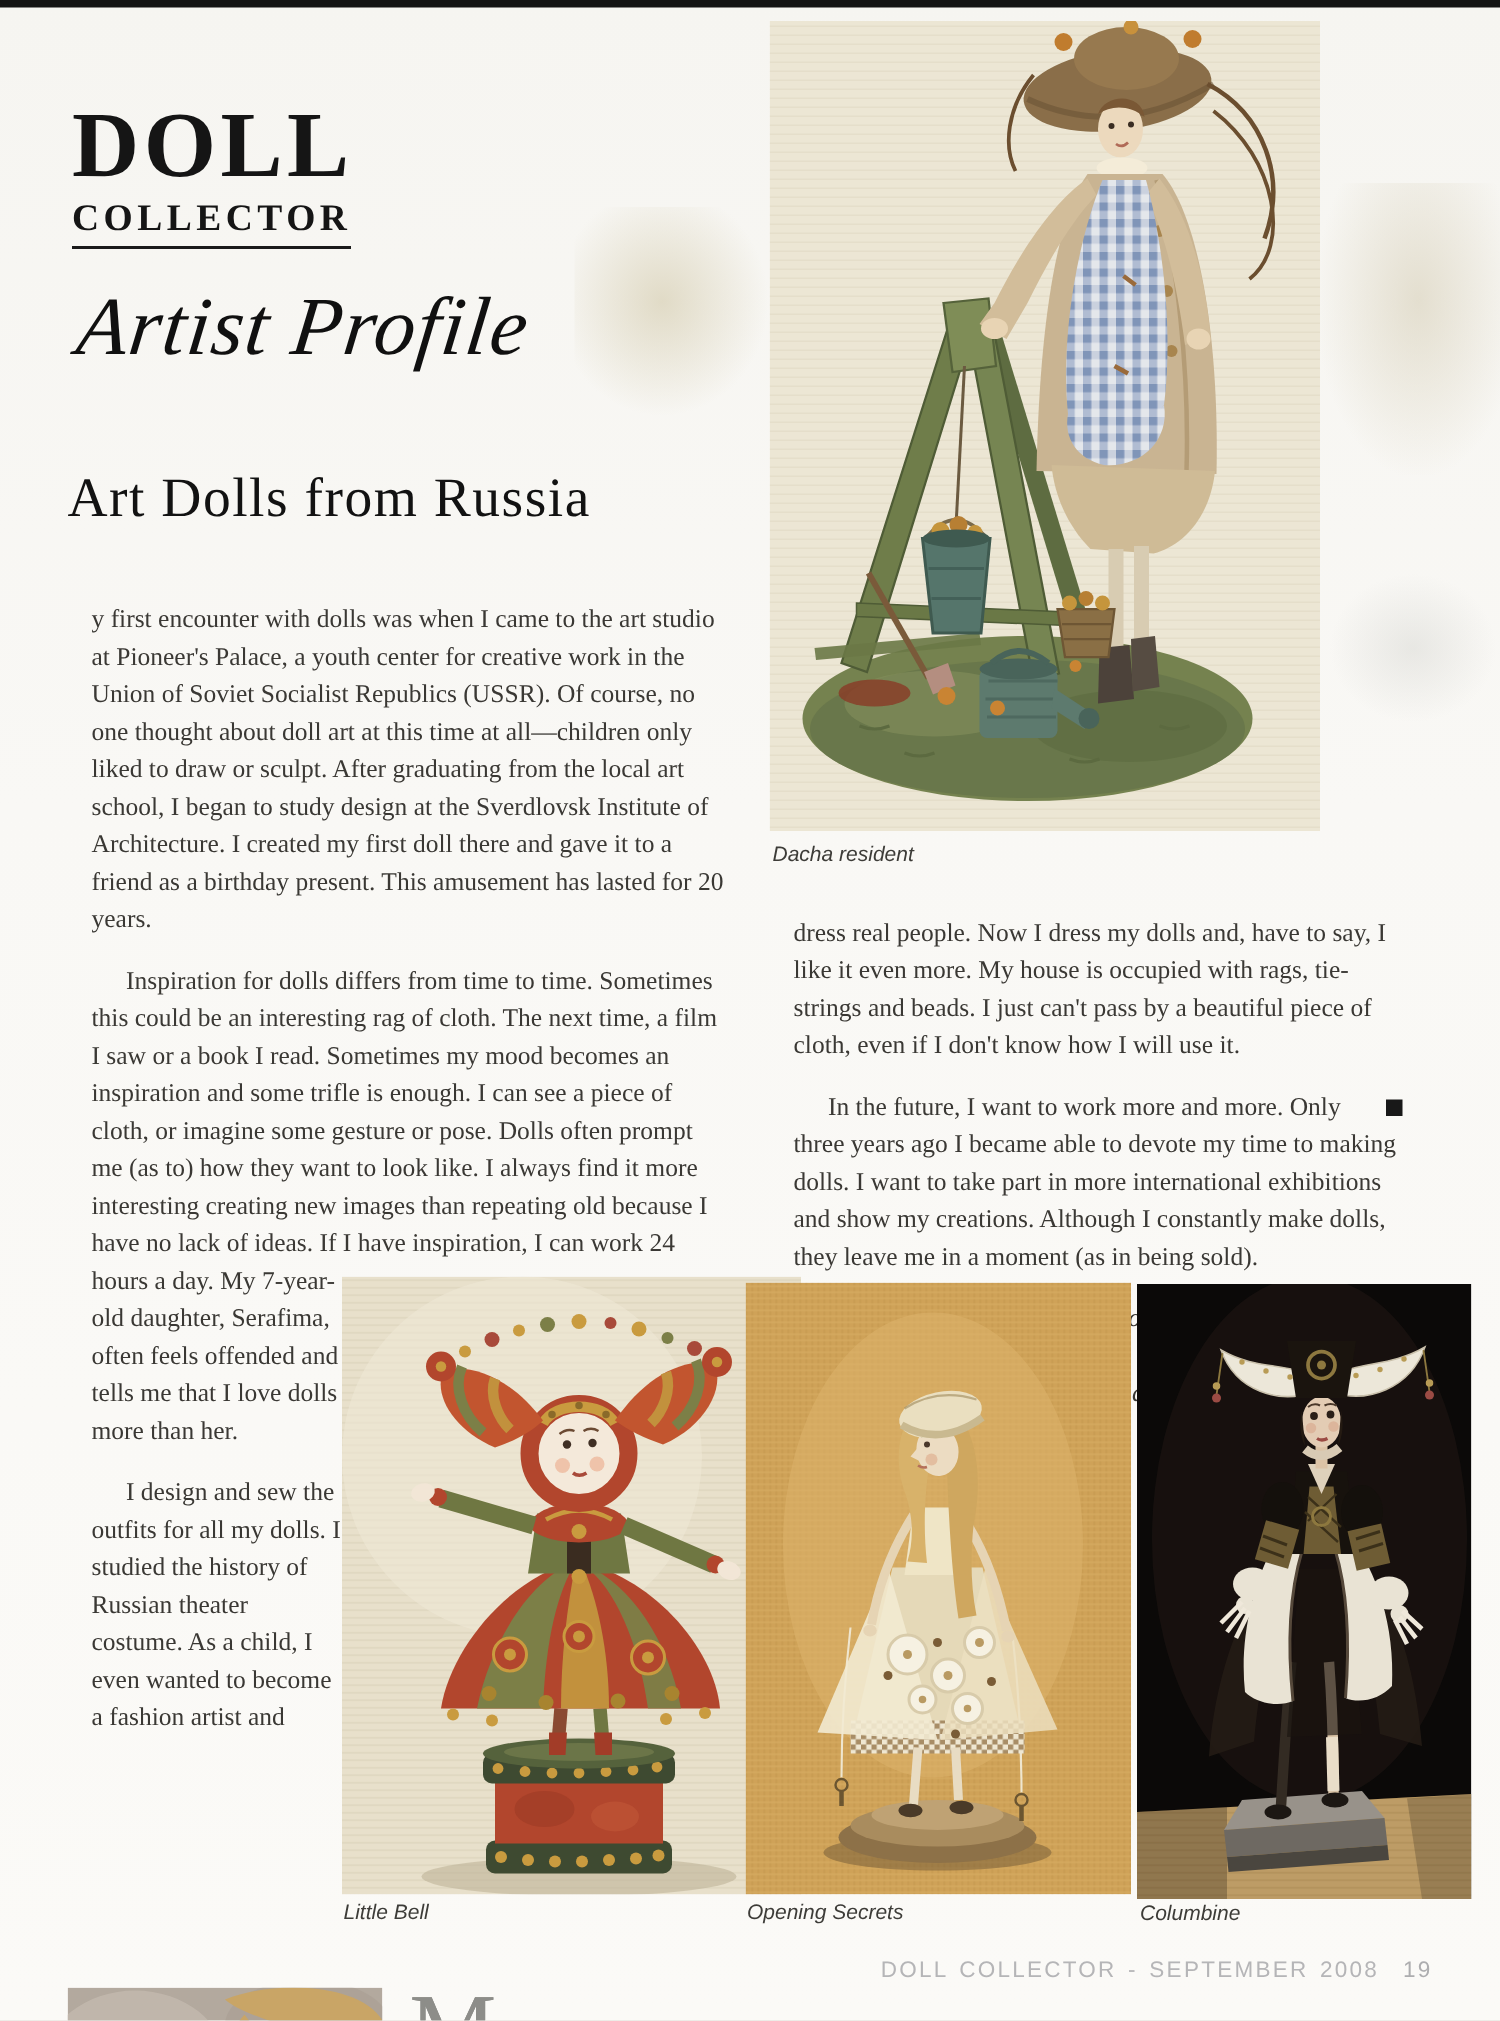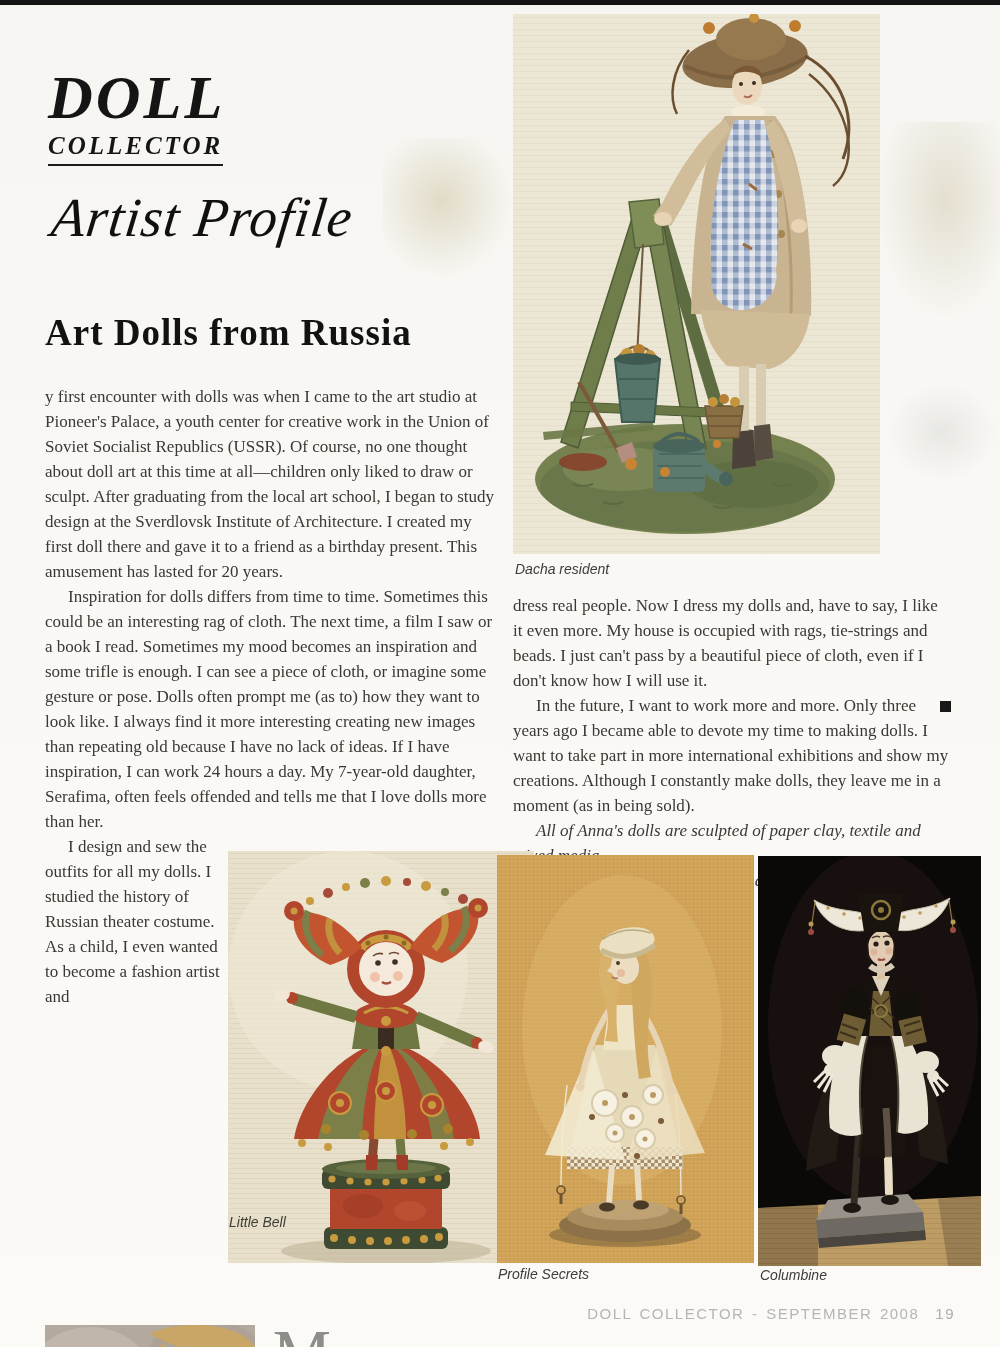--- a/index.html
+++ b/index.html
@@ -3,62 +3,62 @@
 <meta charset="utf-8">
 <style>
   html,body{margin:0;padding:0;background:#e9e7e2;}
   .page{position:relative;width:1000px;height:1347px;margin:0 auto;overflow:hidden;
         background:linear-gradient(180deg,#f6f5f1 0%,#f9f8f5 40%,#fbfaf7 100%);
         font-family:"Liberation Serif","DejaVu Serif",serif;color:#3a3834;}
   .abs{position:absolute;}
   .scan-edge{left:0;top:0;width:1000px;height:5px;background:#141414;}
 
   
-  .masthead{left:48px;top:66px;color:#151515;font-style:italic;}
+  .masthead{left:48px;top:66px;color:#151515;}
   .m1{font-family:"Liberation Serif",serif;font-weight:700;font-size:62px;line-height:1;letter-spacing:3px;}
   .m2{font-family:"Liberation Serif",serif;font-weight:700;font-size:25px;letter-spacing:3px;margin-top:4px;
       border-bottom:2px solid #1a1a1a;padding-bottom:4px;display:inline-block;}
 
   
   .kicker{left:52px;top:186px;font-style:italic;font-size:55px;color:#101010;
           letter-spacing:1px;transform:skewX(-7deg);transform-origin:left;}
   .title{left:45px;top:243px;font-weight:700;font-size:69px;line-height:1;letter-spacing:3px;color:#121212;}
-  .subtitle{left:45px;top:311px;font-weight:700;font-size:37px;letter-spacing:1px;color:#121212;}
+  .subtitle{left:45px;top:311px;font-weight:400;font-size:37px;letter-spacing:1px;color:#121212;}
 
   
   .ghost{pointer-events:none;}
   .g1{left:383px;top:138px;width:130px;height:140px;background:radial-gradient(ellipse at 45% 45%,rgba(206,196,162,.55),rgba(206,196,162,0) 70%);}
   .g2{left:878px;top:122px;width:135px;height:195px;background:radial-gradient(ellipse at 50% 40%,rgba(208,199,172,.5),rgba(208,199,172,0) 72%);}
   .g3{left:886px;top:382px;width:112px;height:100px;background:radial-gradient(ellipse,rgba(205,205,200,.38),rgba(205,205,200,0) 70%);}
 
   
   .leftcol{left:45px;top:384px;width:455px;font-size:17px;line-height:25px;text-align:left;}
   .push{float:right;width:1px;height:467px;}
   .intrude{float:right;clear:right;width:270px;height:472px;}
   .photo-float{float:left;width:210px;margin:2px 18px 8px 0;}
-  p.body-p{margin:0;}
+  p.body-p{margin:16px;}
   p.indent{text-indent:23px;}
   .dropcap{float:left;font-size:65px;line-height:56px;padding:2px 7px 0 0;color:#8d8d89;font-weight:400;
            text-shadow:0 0 0 #8d8d89;}
   .rightcol{left:513px;top:593px;width:438px;font-size:17px;line-height:25px;}
   .credit{font-style:italic;margin:0;text-indent:23px;}
   .endmark{float:right;width:11px;height:11px;background:#181818;margin-top:8px;margin-left:8px;}
 
   
   .cap{font-family:"Liberation Sans","DejaVu Sans",sans-serif;font-size:14px;color:#3d3c38;}
   .cap.it{font-style:italic;}
 
   
   .photo{overflow:hidden;}
   .photo svg{display:block;}
   .ph-anna{width:210px;height:265px;}
   .ph-dacha{left:513px;top:14px;width:367px;height:540px;}
   .cap-dacha{left:515px;top:561px;}
   .ph-bell{left:228px;top:851px;width:306px;height:412px;}
-  .cap-bell{left:229px;top:1214px;}
+  .cap-bell{left:229px;top:1266px;}
   .ph-secrets{left:497px;top:855px;width:257px;height:408px;}
   .cap-secrets{left:498px;top:1266px;}
   .ph-col{left:758px;top:856px;width:223px;height:410px;}
   .cap-col{left:760px;top:1267px;}
 
   
   .footer{left:513px;top:1305px;width:442px;text-align:right;
           font-family:"Liberation Sans","DejaVu Sans",sans-serif;font-size:15px;
           color:#b5b5b7;letter-spacing:1.5px;word-spacing:2px;}
   .footer .pagenum{margin-left:16px;color:#adadaf;}
@@ -459,21 +459,21 @@
       <circle cx="121" cy="108" r="2" fill="#4a382a"></circle>
       <path d="M117 103 q4 -2 7 0" stroke="#8a6a48" stroke-width="1.3" fill="none"></path>
       <path d="M115 122 q3 2 6 1" stroke="#b5705a" stroke-width="1.8" fill="none"></path>
       <circle cx="124" cy="118" r="4" fill="#e0b092" opacity=".7"></circle>
 
       <ellipse cx="130" cy="88" rx="28" ry="15" fill="#eadfc0" transform="rotate(-12 130 88)"></ellipse>
       <path d="M104 95 Q130 110 158 90" stroke="#c9b990" stroke-width="5" fill="none"></path>
       <path d="M106 84 Q128 70 154 78" stroke="#a89468" stroke-width="1.5" fill="none" opacity=".7"></path>
     </svg>
   </div>
-  <div class="abs cap it cap-secrets">Profile Secrets</div>
+  <div class="abs cap it cap-secrets">Opening Secrets</div>
 
   <div class="abs photo ph-col">
     <svg width="223" height="410" viewBox="0 0 223 410" xmlns="http://www.w3.org/2000/svg">
       <defs>
         <pattern id="colfloor" width="5" height="5" patternUnits="userSpaceOnUse">
           <rect y="2" width="5" height="1" fill="#a5854f"></rect>
         </pattern>
       </defs>
       <rect width="223" height="410" fill="#0b0908"></rect>
       <ellipse cx="115" cy="170" rx="105" ry="175" fill="#181210" opacity=".9"></ellipse>

